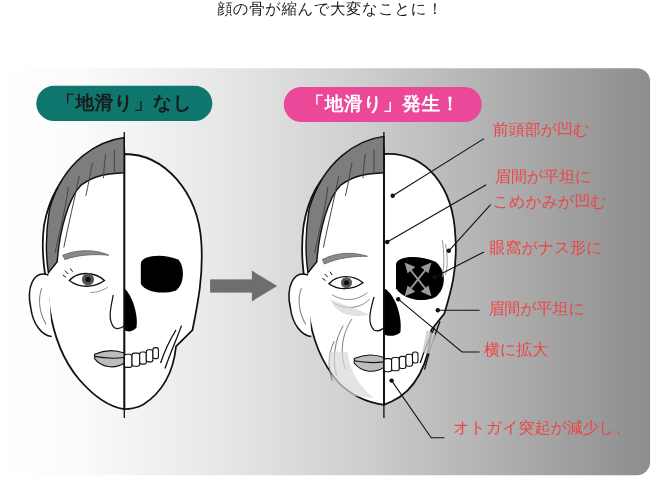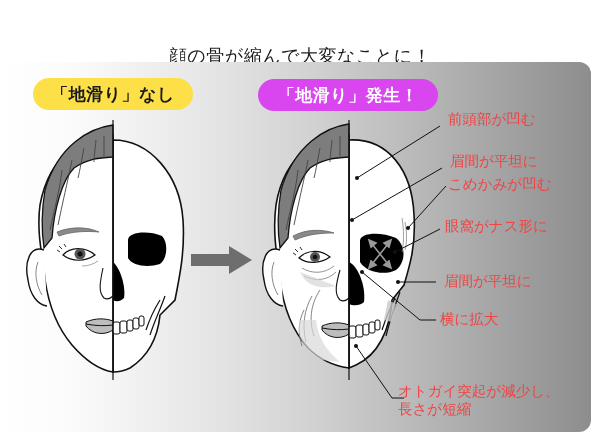--- a/index.html
+++ b/index.html
@@ -2,33 +2,33 @@
 <html><head>
 <meta charset="utf-8">
 <style>
   html, body { margin: 0; padding: 0; }
   body {
     width: 600px; height: 441px; background: #ffffff; position: relative; overflow: hidden;
     font-family: "DejaVu Sans", "Liberation Sans", sans-serif; color: #1a1a1a;
   }
   .title {
     position: absolute; left: 0; top: 0; width: 600px; text-align: center;
-    font-size: 18px; font-weight: normal; letter-spacing: 0.5px; color: #1a1a1a; margin-top: 44px;
+    font-size: 14px; font-weight: normal; letter-spacing: 0.5px; color: #1a1a1a;
   }
   .panel {
     position: absolute; left: 0; top: 62px; width: 591px; height: 370px;
     border-radius: 0 12px 12px 0;
     background: linear-gradient(90deg, #ffffff 0%, #fbfbfb 12%, #e6e6e6 35%, #cfcfcf 55%, #b2b2b2 75%, #8d8d8d 100%);
   }
   .pill {
     position: absolute; height: 32px; line-height: 32px; border-radius: 16px;
     font-size: 17px; font-weight: bold; text-align: center; letter-spacing: 0.5px;
   }
-  .pill.before { left: 33px; top: 78px; width: 160px; background: #fde047; color: #1a1a1a; }
-  .pill.after  { left: 258px; top: 79px; width: 180px; background: #d946ef; color: #ffffff; }
+  .pill.before { left: 33px; top: 78px; width: 160px; background: #0f766e; color: #1a1a1a; }
+  .pill.after  { left: 258px; top: 79px; width: 180px; background: #ec4899; color: #ffffff; }
   svg.art { position: absolute; left: 0; top: 0; }
   .label {
     position: absolute; font-size: 14.5px; color: #ef4444; line-height: 18px; white-space: nowrap;
   }
 </style>
 </head>
 <body>
 
 <div class="title">顔の骨が縮んで大変なことに！</div>
 
@@ -173,16 +173,15 @@
 </svg>
 
 <div class="label" style="left:448px; top:110px;">前頭部が凹む</div>
 <div class="label" style="left:450px; top:152px;">眉間が平坦に</div>
 <div class="label" style="left:448px; top:175px;">こめかみが凹む</div>
 <div class="label" style="left:445px; top:217px;">眼窩がナス形に</div>
 <div class="label" style="left:444px; top:272px;">眉間が平坦に</div>
 <div class="label" style="left:440px; top:310px;">
   <div>横に拡大</div>
 </div>
-<div class="label" style="left:398px; top:382px;">
+<div class="label" style="left:412px; top:382px;font-family:Liberation Mono, monospace;">
   <div>オトガイ突起が減少し、</div>
-  <div>長さが短縮</div>
 </div>
 
 </body></html>

